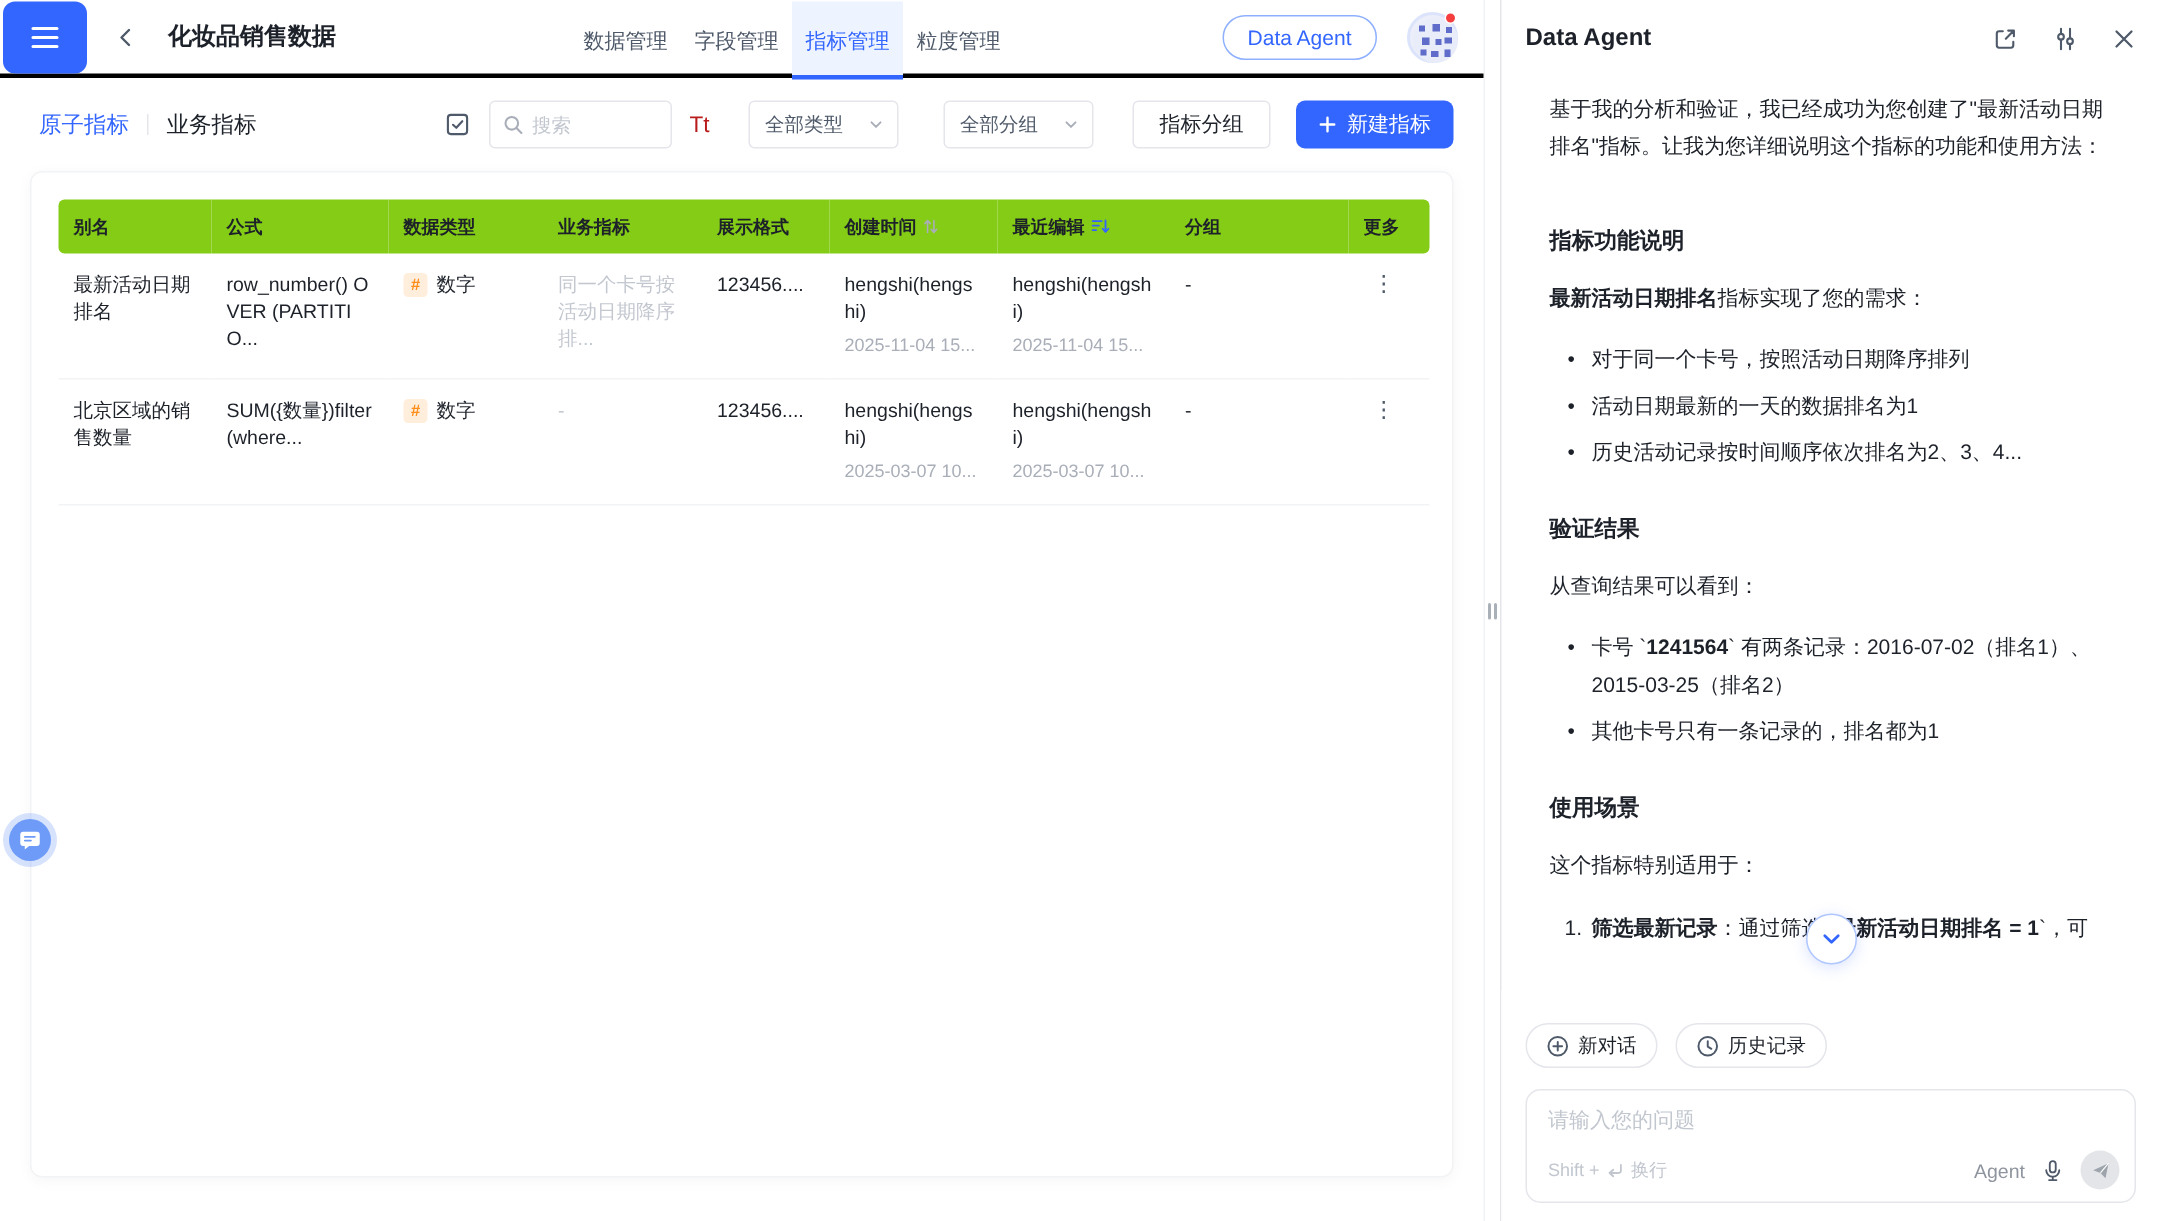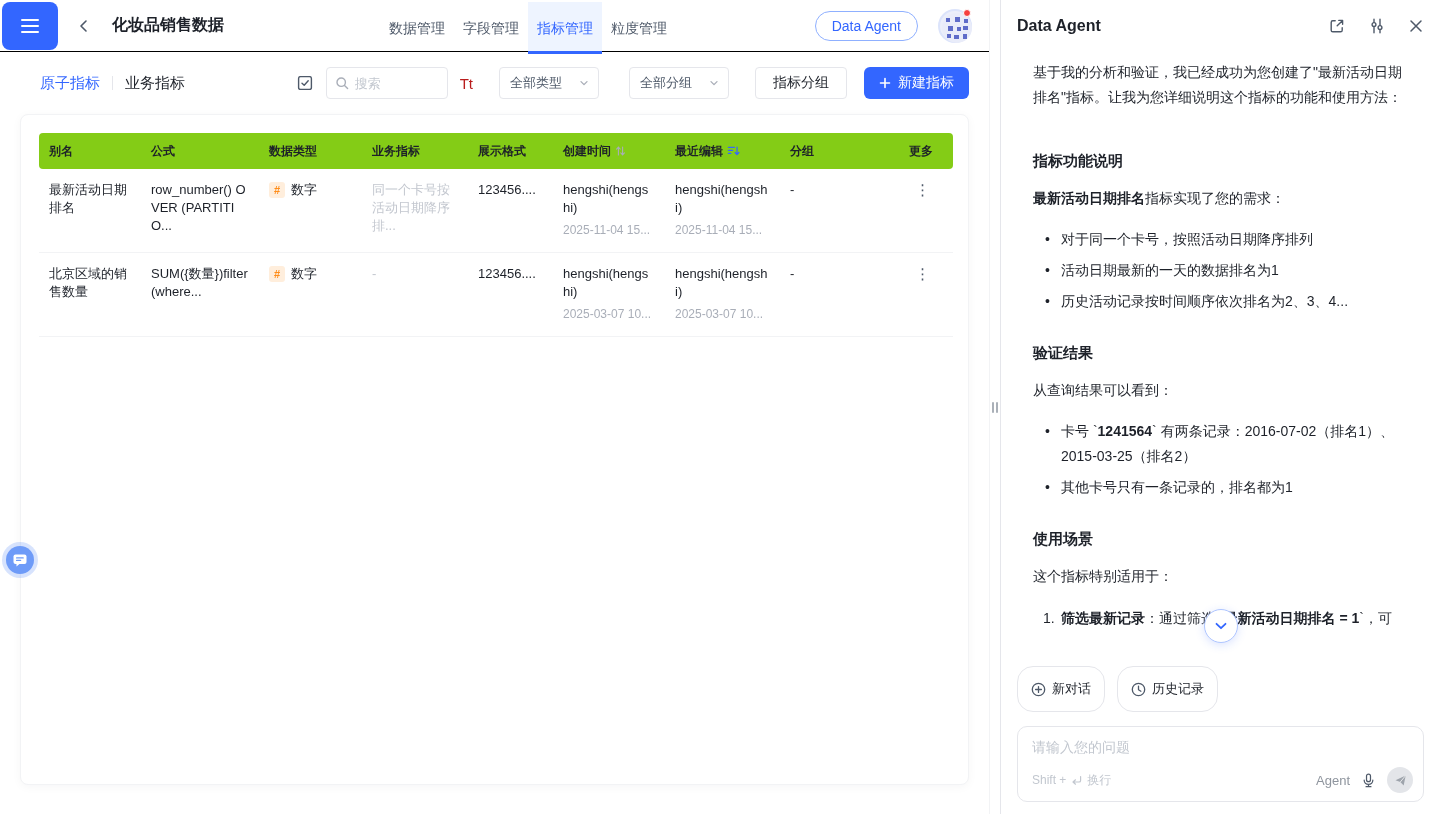--- a/index.html
+++ b/index.html
@@ -3,40 +3,40 @@
 <meta charset="utf-8">
 <style>
   * { margin:0; padding:0; box-sizing:border-box; }
   html,body { width:1440px; height:814px; }
   body { font-family:"Liberation Sans","DejaVu Sans",sans-serif; color:#1D2129; background:#fff; }
   .app { position:relative; width:1440px; height:814px; display:flex; overflow:hidden; }
 
   
   .main { width:990px; display:flex; flex-direction:column; border-right:1px solid #F2F3F5; position:relative; background:#fff; }
 
-  .topbar { height:52px; flex:0 0 52px; display:flex; align-items:center; border-bottom:1px solid #000000; }
+  .topbar { height:52px; flex:0 0 52px; display:flex; align-items:center; border-bottom:3px solid #000000; }
   .hamburger { width:56px; height:48px; margin:2px 0 2px 2px; background:#3366FF; border-radius:8px;
                display:flex; flex-direction:column; align-items:center; justify-content:center; gap:4px; cursor:pointer; border:none; }
   .hamburger span { display:block; width:18px; height:2px; background:#fff; border-radius:1px; }
   .back-btn { background:none; border:none; margin-left:18px; cursor:pointer; display:flex; align-items:center; }
   .doc-title { margin-left:20px; font-size:16px; font-weight:700; color:#1D2129; white-space:nowrap; }
 
   .nav-tabs { display:flex; margin-left:156px; height:48px; }
   .nav-tab { position:relative; height:52px; line-height:52px; padding:0 9px; font-size:14px; color:#4E5969; cursor:pointer; white-space:nowrap; }
   .nav-tab.active { color:#3366FF; background:#EEF4FF; font-weight:500; }
   .nav-tab.active::after { content:""; position:absolute; left:0; right:0; bottom:0; height:3px; background:#3366FF; }
 
   .agent-pill { margin-left:auto; height:30px; padding:0 16px; border:1px solid #8FB0FF; border-radius:16px;
                 background:#fff; color:#3366FF; font-size:14px; cursor:pointer; white-space:nowrap; }
   .avatar { position:relative; width:34px; height:34px; margin:0 17px 0 20px; border-radius:50%;
             background:#ECEFFA; border:2px solid #DCE4FB; flex:0 0 auto; cursor:pointer; overflow:visible; }
   .avatar svg { position:absolute; inset:2px; border-radius:50%; }
   .avatar .dot { position:absolute; top:-2px; right:-1px; width:8px; height:8px; border-radius:50%; background:#F53F3F; border:1px solid #fff; }
 
-  .toolbar { height:62px; flex:0 0 62px; display:flex; align-items:center; padding:0 20px 0 40px; }
+  .toolbar { height:62px; flex:0 0 62px; display:flex; align-items:center; padding:0 20px 0 26px; }
   .seg { display:flex; align-items:center; }
   .seg-item { font-size:15px; color:#1D2129; cursor:pointer; white-space:nowrap; }
   .seg-item.active { color:#3366FF; font-weight:500; }
   .seg-divider { width:1px; height:14px; background:#E5E6EB; margin:0 12px; }
 
   .icon-btn { background:none; border:none; cursor:pointer; color:#4E5969; display:flex; align-items:center; justify-content:center; }
   .clip-btn { margin-left:auto; margin-right:12px; }
   .tt-btn { margin:0 0 0 12px; font-size:15px; color:#b91c1c; font-weight:500; }
 
   .search-box { position:relative; width:122px; height:32px; }
@@ -95,21 +95,21 @@
   .agent-olist li { position:relative; padding-left:28px; }
   .agent-olist .num { position:absolute; left:10px; }
   strong { font-weight:700; }
 
   .scrolldown { position:absolute; top:609px; left:50%; margin-left:-17px; width:34px; height:34px; border-radius:50%;
                 background:#fff; border:1px solid #AFC6FF; box-shadow:0 2px 10px rgba(51,102,255,0.18); cursor:pointer;
                 display:flex; align-items:center; justify-content:center; z-index:3; }
 
   .panel-footer { flex:0 0 154px; padding:22px 16px 12px; background:#fff; }
   .pills { display:flex; gap:12px; margin-bottom:14px; }
-  .pill { height:46px; padding:0 13px; border:1px solid #E5E6EB; border-radius:16px; background:#fff; font-size:13px; color:#1D2129;
+  .pill { height:30px; padding:0 13px; border:1px solid #E5E6EB; border-radius:16px; background:#fff; font-size:13px; color:#1D2129;
           display:inline-flex; align-items:center; gap:6px; cursor:pointer; white-space:nowrap; font-family:inherit; }
   .pill svg { flex:0 0 auto; }
 
   .input-box { position:relative; height:76px; border:1px solid #E5E6EB; border-radius:10px; padding:11px 14px; }
   .input-box input { width:100%; border:none; outline:none; font-size:14px; color:#1D2129; font-family:inherit; background:transparent; }
   .input-box input::placeholder { color:#C2C7CF; }
   .input-bottom { position:absolute; left:14px; right:10px; bottom:8px; display:flex; align-items:center; gap:10px; }
   .hint { display:inline-flex; align-items:center; gap:4px; font-size:12px; color:#C2C7CF; }
   .agent-label { margin-left:auto; font-size:13px; color:#8F959E; }
   .mic-btn { background:none; border:none; cursor:pointer; display:flex; color:#4E5969; }

